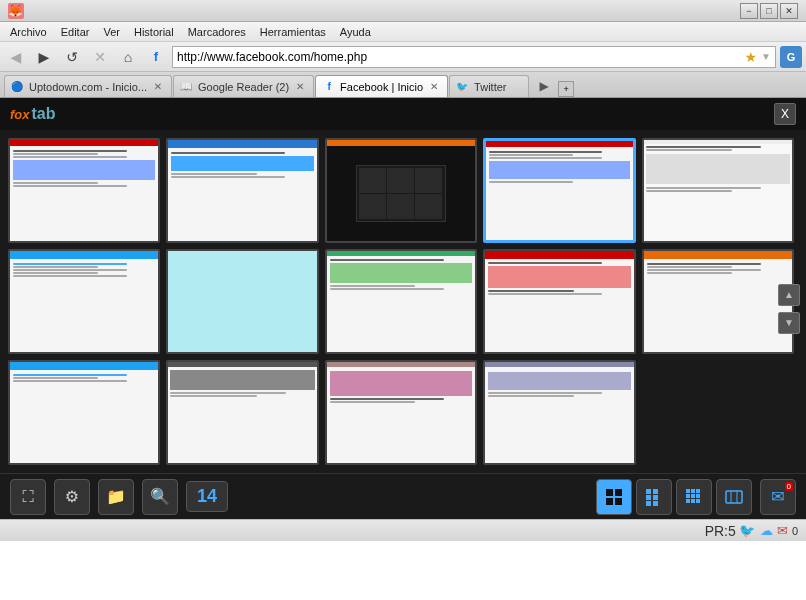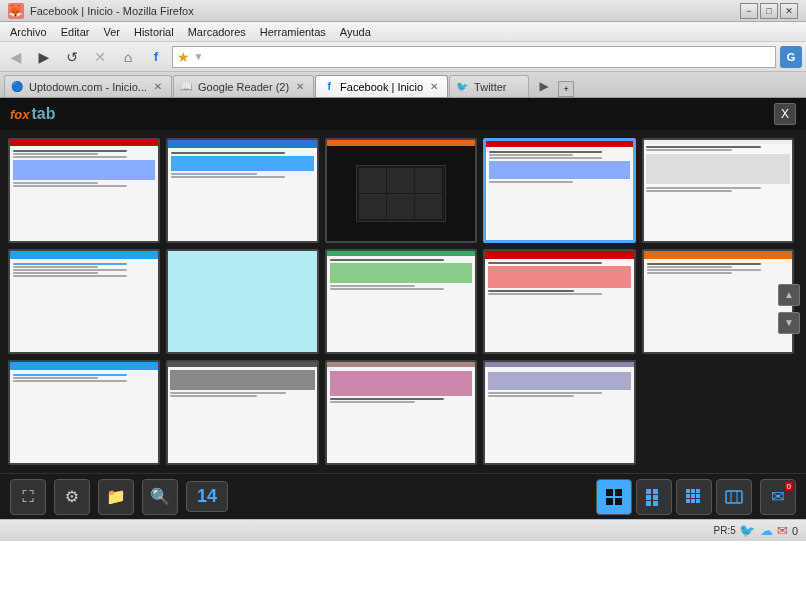--- a/index.html
+++ b/index.html
@@ -177,21 +177,21 @@
       background: linear-gradient(to bottom, #e8e8e8, #d5d5d5);
       height: 22px;
       display: flex;
       align-items: center;
       padding: 0 8px;
       border-top: 1px solid #bbb;
       gap: 6px;
     }
     .status-text { font-size: 11px; color: #333; flex: 1; }
     .status-right { display: flex; align-items: center; gap: 4px; margin-left: auto; }
-    .status-pr { font-size: 10px; color: #333; }
+    .status-pr { font-size: 14px; color: #333; }
 
     
     .foxtab-toolbar {
       background: #1a1a1a;
       height: 46px;
       display: flex;
       align-items: center;
       padding: 0 10px;
       gap: 8px;
       border-top: 1px solid #333;
@@ -232,21 +232,20 @@
     .thumb-img { height: 20px; background: #ccc; margin: 1px 0; }
     .thumb-red-img { background: #e88; }
     .thumb-blue-img { background: #8af; }
   </style>
 </head>
 <body>
 
 <div class="titlebar">
   <div class="titlebar-left">
     <div class="titlebar-icon">🦊</div>
-    <span class="titlebar-title">Facebook | Inicio - Mozilla Firefox</span>
   </div>
   <div class="titlebar-controls">
     <div class="titlebar-btn">−</div>
     <div class="titlebar-btn">□</div>
     <div class="titlebar-btn">✕</div>
   </div>
 </div>
 
 <div class="menubar">
   <span class="menubar-item">Archivo</span>
@@ -259,20 +258,21 @@
 </div>
 
 <div class="toolbar">
   <button class="toolbar-btn disabled">◀</button>
   <button class="toolbar-btn">▶</button>
   <button class="toolbar-btn">↺</button>
   <button class="toolbar-btn disabled">✕</button>
   <button class="toolbar-btn">⌂</button>
   <button class="toolbar-btn" style="color:#1877f2; font-weight:bold; font-size:13px;">f</button>
   <div class="address-bar">
+    <input type="text" style="width: 100%;" value="http://www.facebook.com/home.php">
     <span class="star-btn">★</span>
     <span style="color:#aaa;font-size:10px;">▼</span>
   </div>
   <div style="width:22px;height:22px;background:#4488cc;border-radius:3px;display:flex;align-items:center;justify-content:center;color:#fff;font-size:11px;font-weight:bold;cursor:pointer;">G</div>
 </div>
 
 <div class="tabs-bar">
   <div class="tab">
     <div class="tab-favicon">🔵</div>
     <span class="tab-label">Uptodown.com - Inicio...</span>

